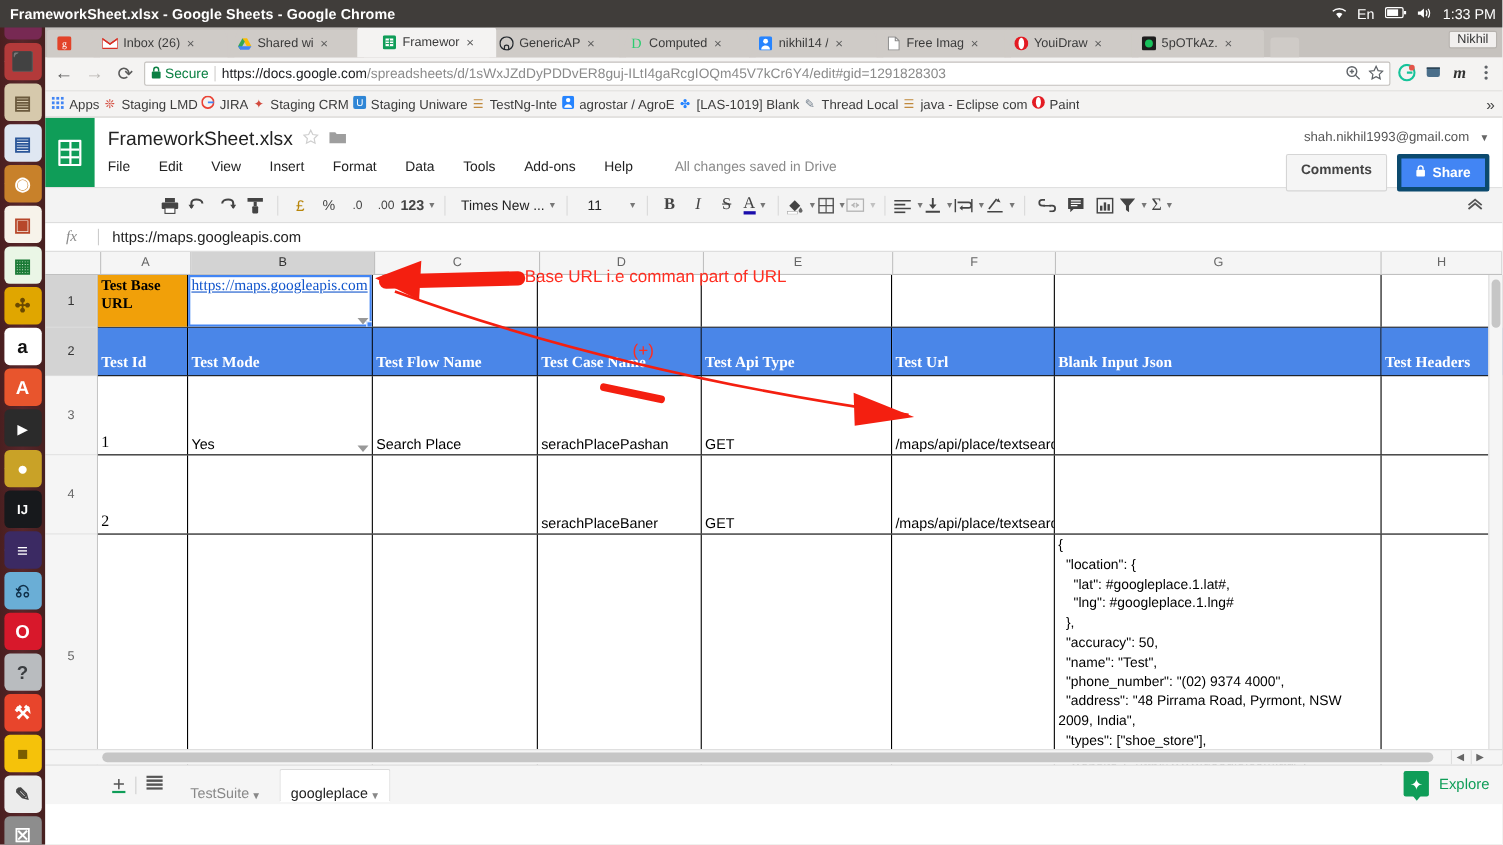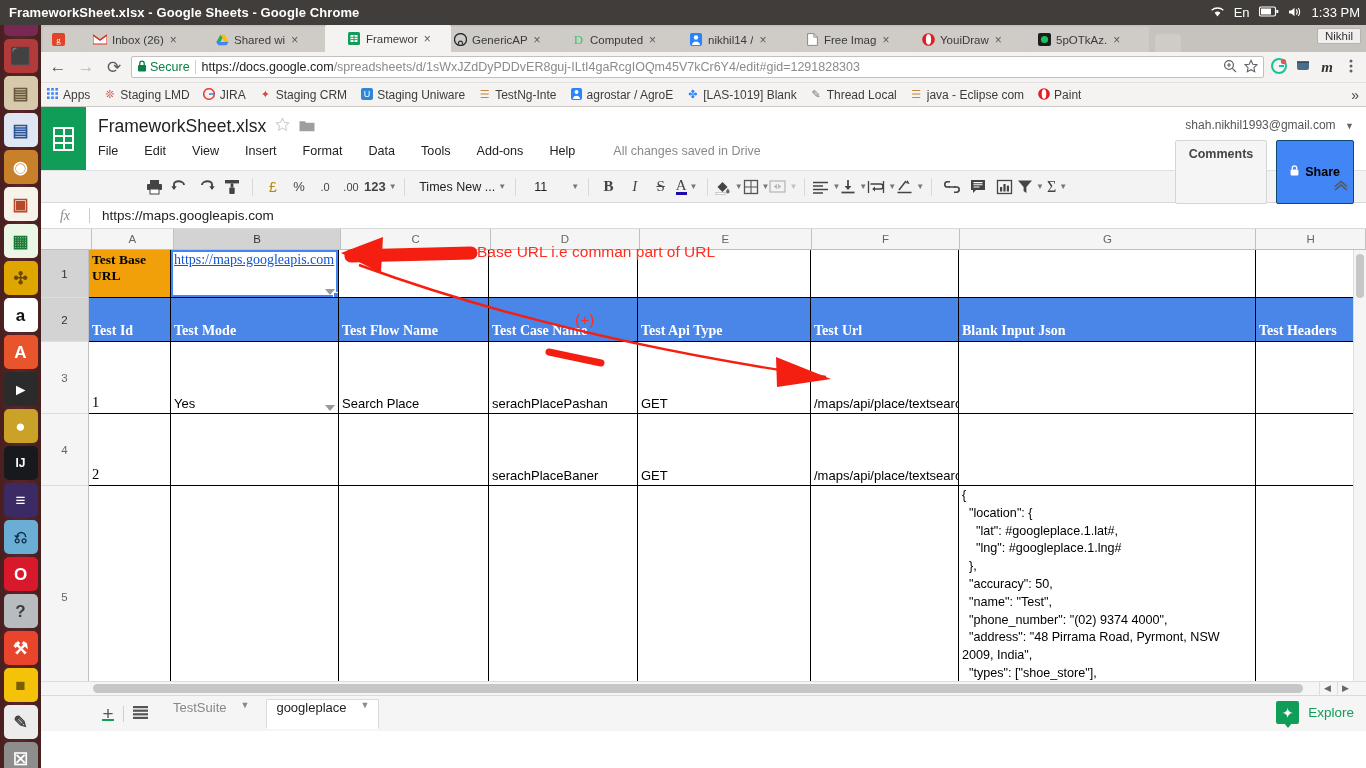--- a/index.html
+++ b/index.html
@@ -107,21 +107,21 @@
   .secure-txt { color: #0b8043; font-size: 12.5px; margin-right: 5px; }
   .vsep { width: 1px; height: 14px; background: #d0cecc; margin-right: 6px; }
   .url-dom { color: #202124; }
   .url-rest { color: #8b8b8b; }
   #omnibox .obr { margin-left: auto; display: flex; gap: 7px; align-items: center;
     color: #5f6368; font-size: 13px; }
   .extico { width: 18px; text-align: center; font-size: 14px; }
 
   #bookmarks {
     height: 24px; background: #f4f3f2; display: flex; align-items: center;
-    padding: 0 5px; gap: 13px; border-bottom: 1px solid #ccc9c6;
+    padding: 0 5px; gap: 3px; border-bottom: 1px solid #ccc9c6;
     font-size: 12px; color: #3c3c3c; white-space: nowrap; overflow: hidden;
   }
   .bm { display: flex; align-items: center; gap: 4px; }
   .bm .bmico { font-size: 11px; width: 13px; text-align: center; }
   .bm .bmlabel { max-width: 108px; overflow: hidden; }
   #bm-overflow { margin-left: auto; font-size: 14px; color: #444; padding-right: 2px; }
 
   
   #sheets { position: relative; background: #fff; height: 661px; overflow: hidden; }
   #gs-header { display: flex; height: 63px; background: #fff; }
@@ -148,22 +148,22 @@
     font-size: 12.6px; color: #222; }
   #gs-menu .savedtxt { color: #8a8a8a; margin-left: 12px; font-size: 12.5px; }
   #gs-acct { padding: 8px 12px 0 0; text-align: right; }
   #gs-email { font-size: 12px; color: #555; }
   #gs-acct .btns { margin-top: 7px; display: flex; gap: 9px; justify-content: flex-end; }
   #btn-comments {
     background: #f5f5f5; border: 1px solid #d5d5d5; border-radius: 2px;
     font-size: 12.5px; font-weight: bold; color: #444; padding: 6px 13px;
   }
   #btn-share {
-    background: #4285f4; border: 1px solid #0c4a6e; border-radius: 2px;
-    font-size: 12.5px; font-weight: bold; color: #000000; padding: 24px 13px;
+    background: #4285f4; border: 4px solid #0c4a6e; border-radius: 2px;
+    font-size: 12.5px; font-weight: bold; color: #ffffff; padding: 6px 13px;
     display: flex; align-items: center; gap: 6px;
   }
 
   #gs-toolbar {
     height: 33px; background: #f3f3f3; border-top: 1px solid #e0e0e0;
     border-bottom: 1px solid #d8d8d8;
     display: flex; align-items: center; padding-left: 100px; gap: 0px;
   }
   .tb { display: flex; align-items: center; justify-content: center;
     height: 24px; min-width: 26px; font-size: 14px; color: #444; }
@@ -256,21 +256,21 @@
     border-top: 1px solid #dadada; display: flex; align-items: center;
     padding-left: 52px; gap: 0;
   }
   #sb-add { width: 30px; text-align: center; font-size: 19px; color: #555;
     position: relative; }
   #sb-add::after { content:""; position:absolute; left:9px; right:9px; bottom:4px;
     height:2px; background:#0f9d58; }
   #sb-divider { width: 1px; height: 16px; background: #cfcfcf; }
   #sb-list { width: 32px; text-align: center; font-size: 15px; color: #555; }
   .stab {
-    height: 28px; display: flex; align-items: flex-start; gap: 14px; padding: 0 9px;
+    height: 28px; display: flex; align-items: flex-end; gap: 2px; padding: 0 9px;
     font-size: 13px; color: #888; margin-left: 8px;
     border-top-left-radius: 2px; border-top-right-radius: 2px;
   }
   .stab.active { background: #fff; color: #222; border: 1px solid #dadada;
     border-bottom-color: #fff; height: 30px; }
   .stab .sc { font-size: 9px; color: #888; }
   #explore {
     position: absolute; right: 12px; top: 5px; display: flex; align-items: center; gap: 9px;
   }
   #explore .exbadge {

